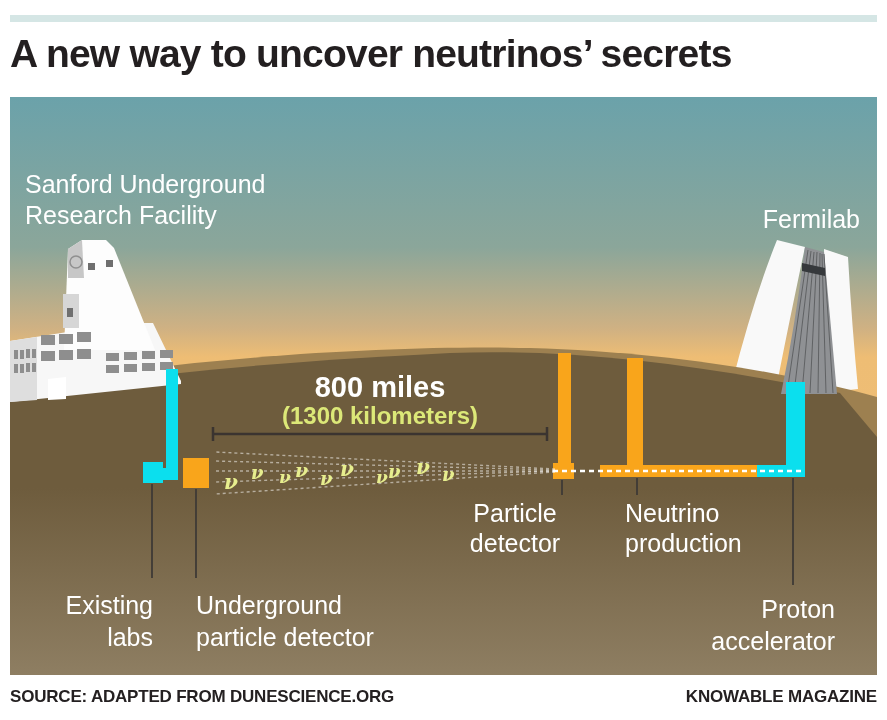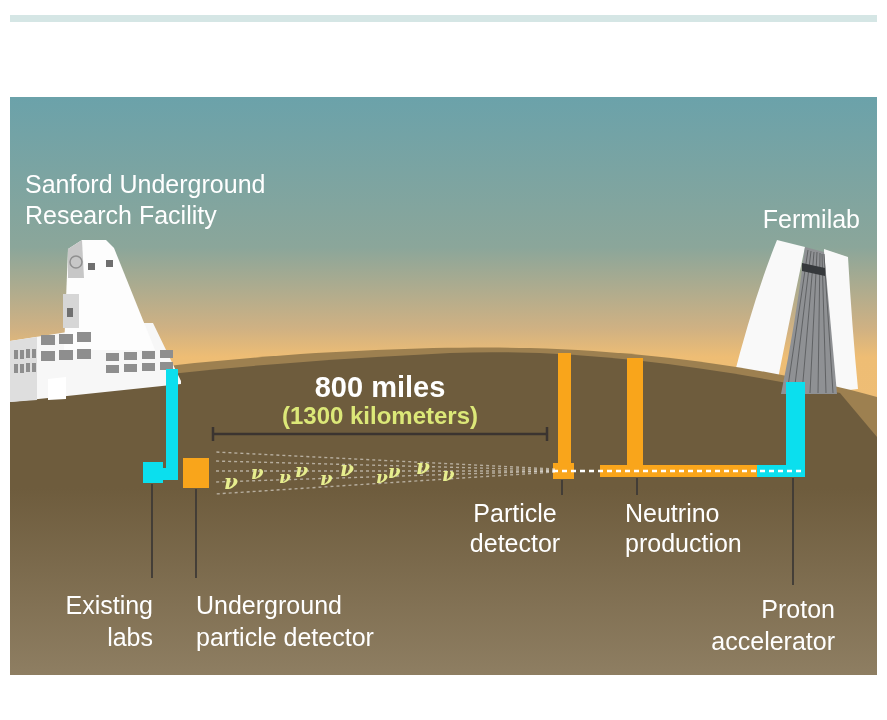--- a/index.html
+++ b/index.html
@@ -17,20 +17,21 @@
   .dist2{fill:#dce878;font-family:"Liberation Sans",sans-serif;font-size:24px;font-weight:bold;}
   .nu{fill:#e7ee8e;font-family:"DejaVu Serif",serif;font-style:italic;font-weight:bold;}
 </style>
 </head>
 <body>
 
 <div class="page">
 
   <div class="accent-bar"></div>
 
+  <h1 class="title">A new way to uncover neutrinos’ secrets</h1>
 
   <div class="illustration">
     <svg width="867" height="578" viewBox="0 0 867 578">
       <defs>
         <linearGradient id="skyGrad" x1="0" y1="0" x2="0" y2="1">
           <stop offset="0" stop-color="#6ba2aa"></stop>
           <stop offset="0.26" stop-color="#8ba69a"></stop>
           <stop offset="0.40" stop-color="#cfb183"></stop>
           <stop offset="0.45" stop-color="#eebd74"></stop>
           <stop offset="1" stop-color="#f0c07a"></stop>
@@ -176,14 +177,18 @@
       <text class="lbl" x="143" y="549" text-anchor="end">labs</text>
 
       <text class="lbl" x="186" y="517">Underground</text>
       <text class="lbl" x="186" y="549">particle detector</text>
 
       <text class="lbl" x="825" y="521" text-anchor="end">Proton</text>
       <text class="lbl" x="825" y="553" text-anchor="end">accelerator</text>
     </svg>
   </div>
 
+  <div class="footer">
+    <span>SOURCE: ADAPTED FROM DUNESCIENCE.ORG</span>
+    <span>KNOWABLE MAGAZINE</span>
+  </div>
 
 </div>
 
 </body></html>

